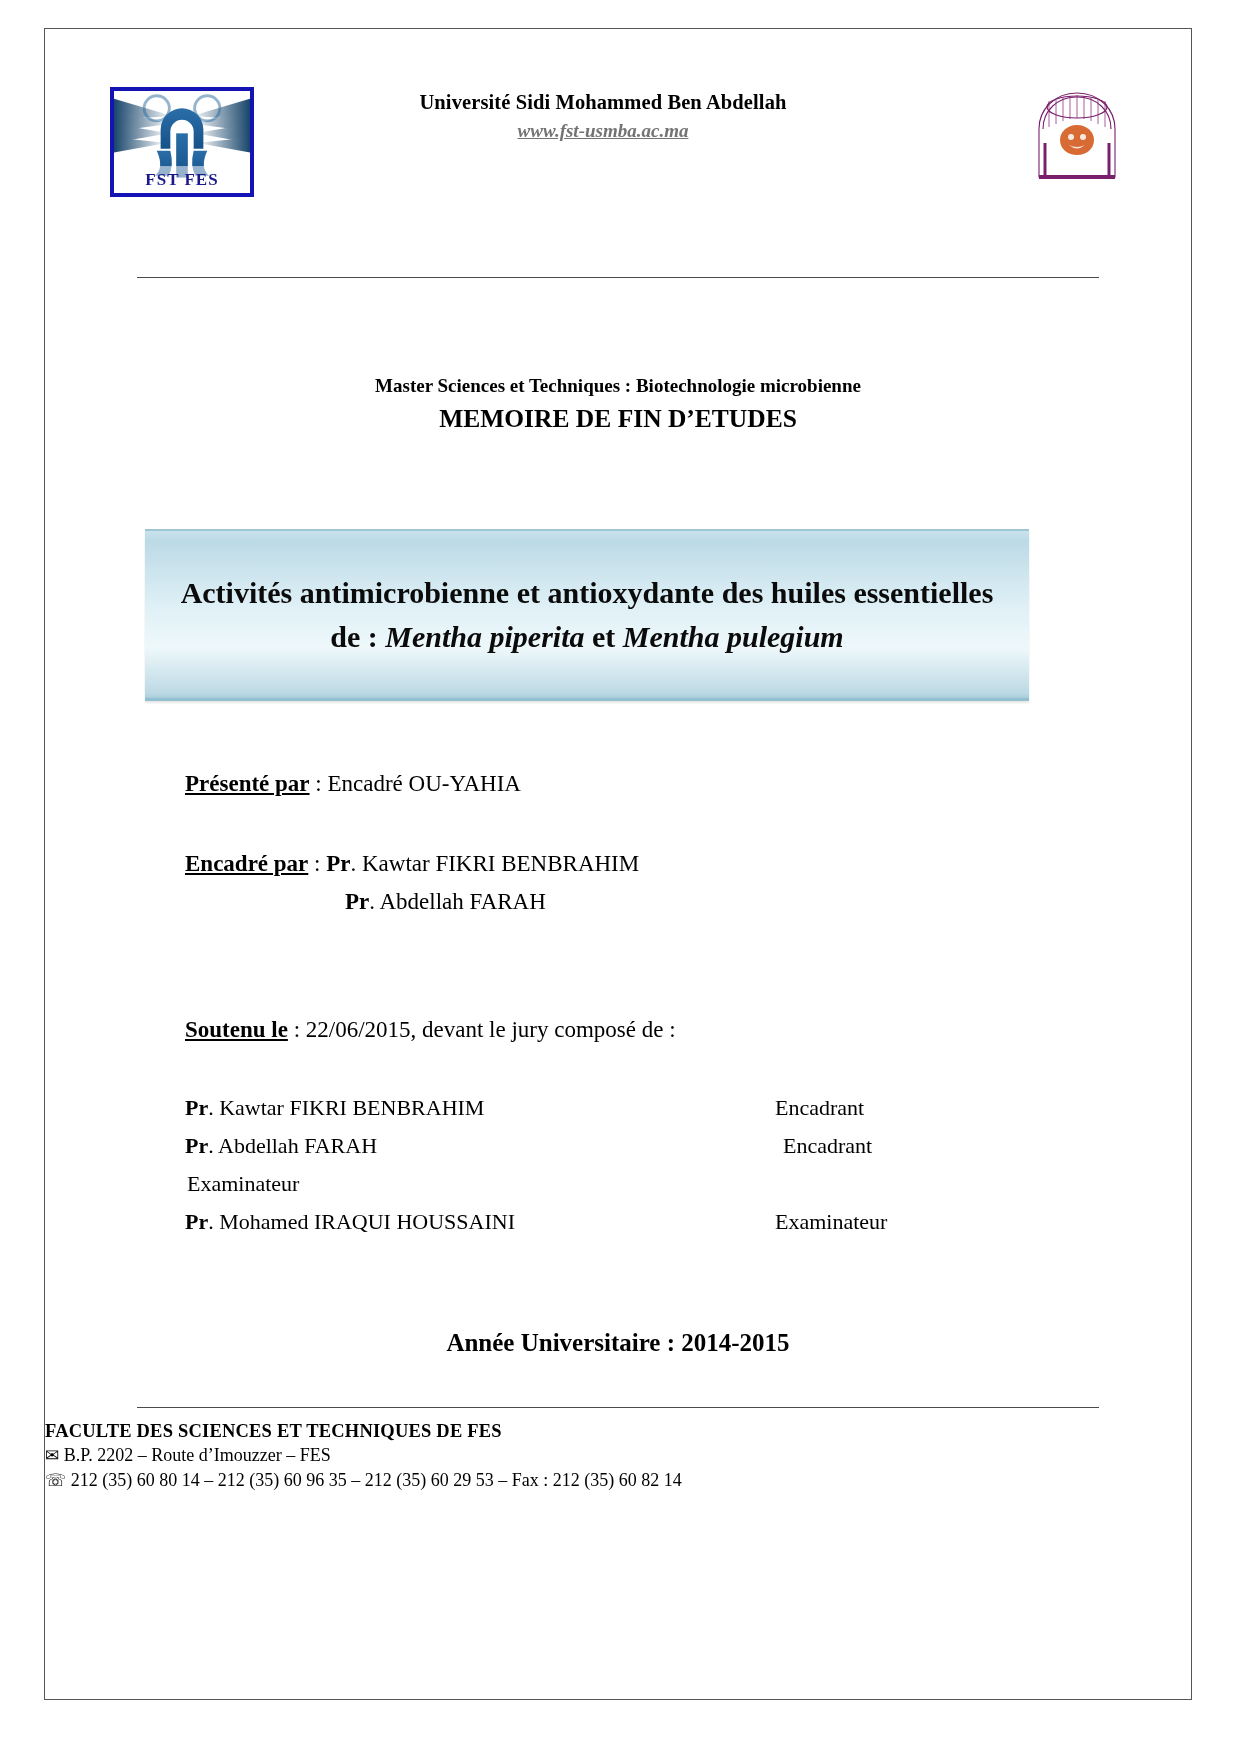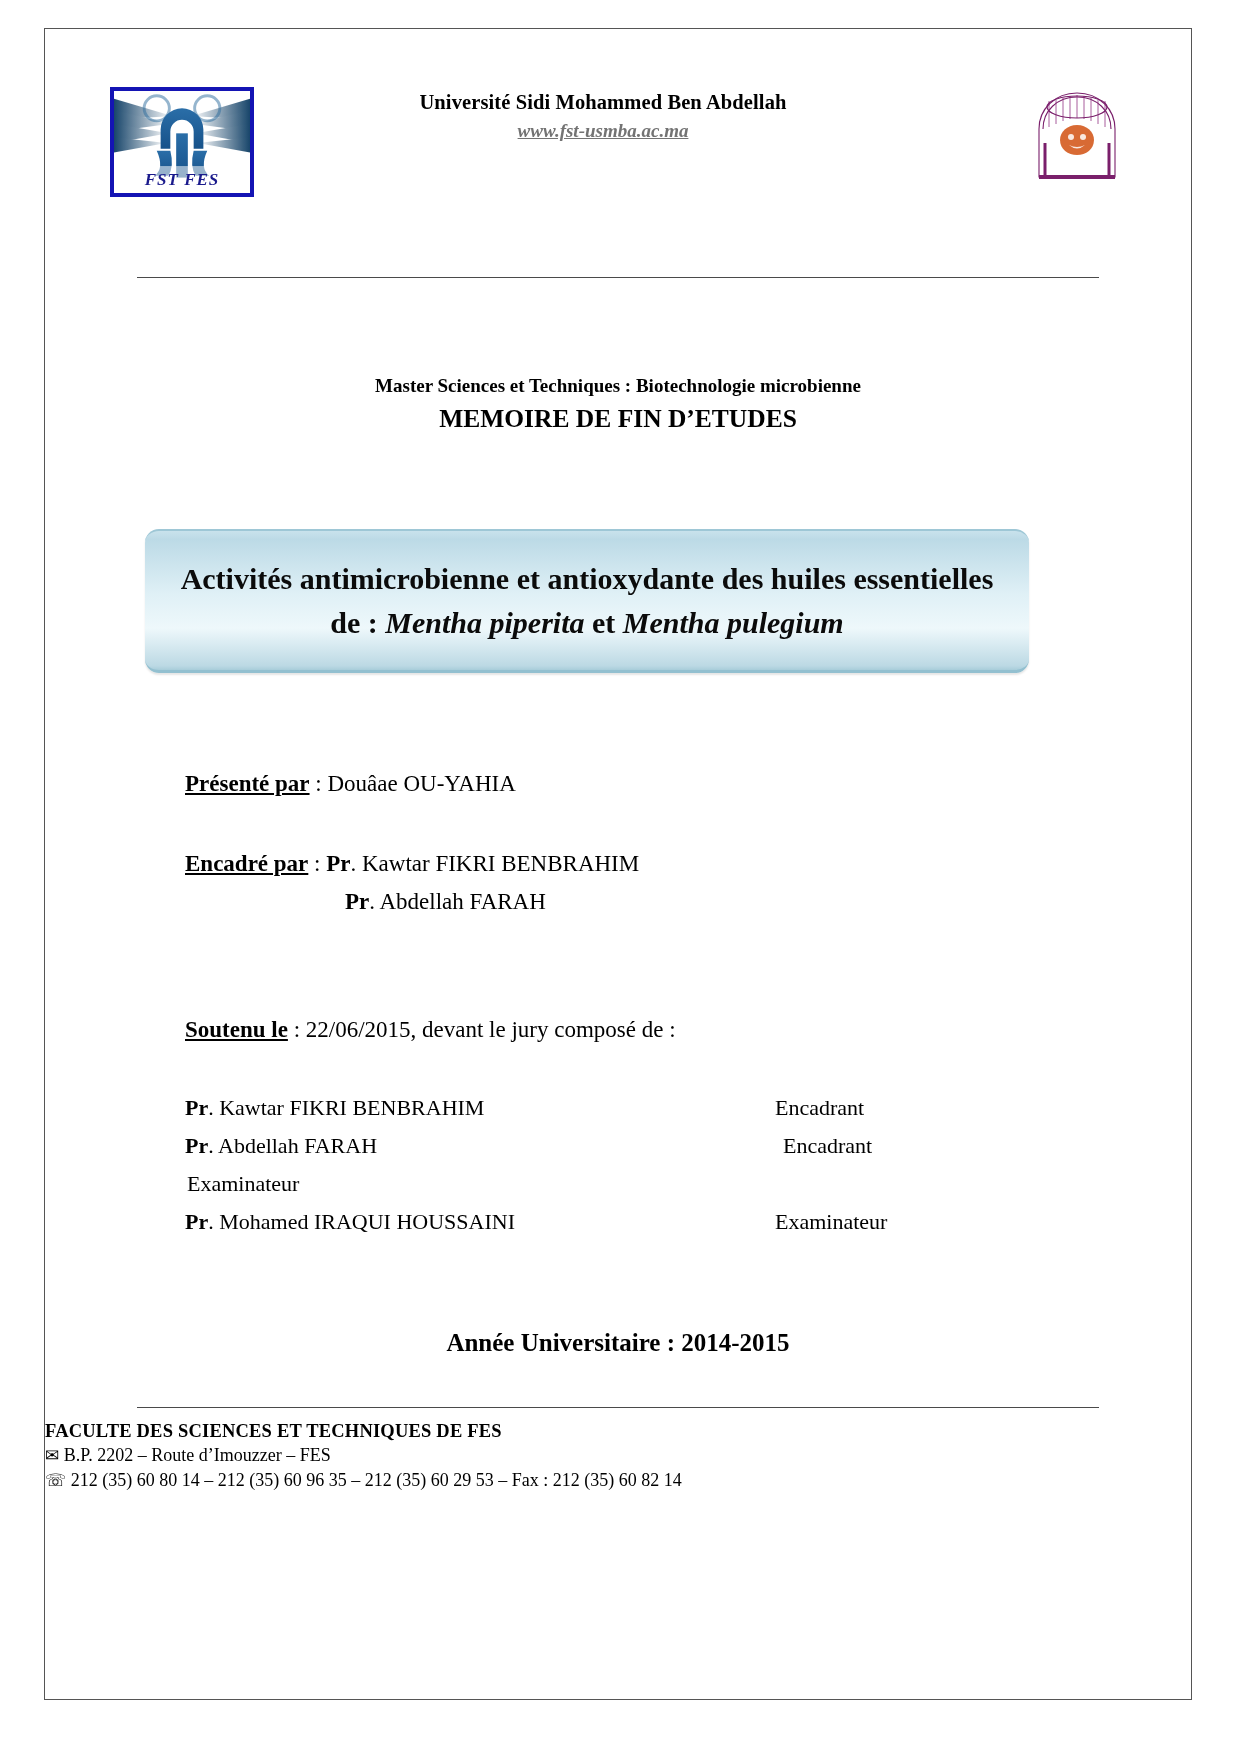--- a/index.html
+++ b/index.html
@@ -50,21 +50,20 @@
     left: 65px;
     top: 8px;
     width: 144px;
     height: 110px;
     border: 4px solid #1414b4;
     box-sizing: border-box;
     background:
       radial-gradient(ellipse at 50% 22%, #ffffff 0%, #eef6fb 28%, #cfe3f0 55%, #ffffff 72%),
       linear-gradient(#ffffff, #f4f9fc);
     overflow: hidden;
-    font-style: italic;
   }
   .logo-rays {
     position: absolute;
     left: 0; top: 0; width: 100%; height: 100%;
   }
   .fst-text {
     position: absolute;
     bottom: 3px;
     left: 0; right: 0;
     text-align: center;
@@ -130,37 +129,36 @@
     font-size: 25.5px;
     line-height: 33px;
   }
 
   
   .title-box {
     position: absolute;
     left: 100px;
     width: 884px;
     top: 500px;
-    height: 144px;
+    height: 172px;
     box-sizing: border-box;
     background:
       linear-gradient(to bottom,
         #c9e2ec 0%,
         #bcdae6 6%,
         #dff0f6 45%,
         #eef8fb 70%,
         #bcd9e4 97%,
         #a8cdda 100%);
     border-top: 2px solid #9ec7d6;
     border-bottom: 3px solid #93c0d0;
     display: flex;
     align-items: center;
     justify-content: flex-end;
     box-shadow: 0 2px 2px rgba(0,0,0,0.10);
-    border-radius: 14px;
   }
   .title-inner {
     text-align: center;
     padding: 0 26px;
     font-weight: bold;
     font-size: 30px;
     line-height: 44px;
     color: #0b0b0b;
   }
   .title-inner i { font-style: italic; }
@@ -341,21 +339,21 @@
         <div class="master-l1">Master Sciences et Techniques : Biotechnologie microbienne</div>
         <div class="master-l2">MEMOIRE DE FIN D’ETUDES</div>
       </div>
 
       <div class="title-box">
         <div class="title-inner"><span>Activités antimicrobienne et antioxydante des huiles essentielles de : </span><i>Mentha piperita</i><span> et </span><i>Mentha pulegium</i></div>
       </div>
 
       <div class="people">
         <div class="p-row">
-          <span class="lbl">Présenté par</span><span> : </span><span>Douâae  OU-YAHIA</span>
+          <span class="lbl">Présenté par</span><span> : </span><span>Encadré  OU-YAHIA</span>
         </div>
 
         <div class="p-gap"></div>
 
         <div class="p-row">
           <span class="lbl">Encadré par</span><span> : </span><span class="pr">Pr</span><span>. Kawtar FIKRI BENBRAHIM</span>
           <div class="p-sub"><span class="pr">Pr</span><span>. Abdellah FARAH</span></div>
         </div>
 
         <div class="p-gap"></div>

